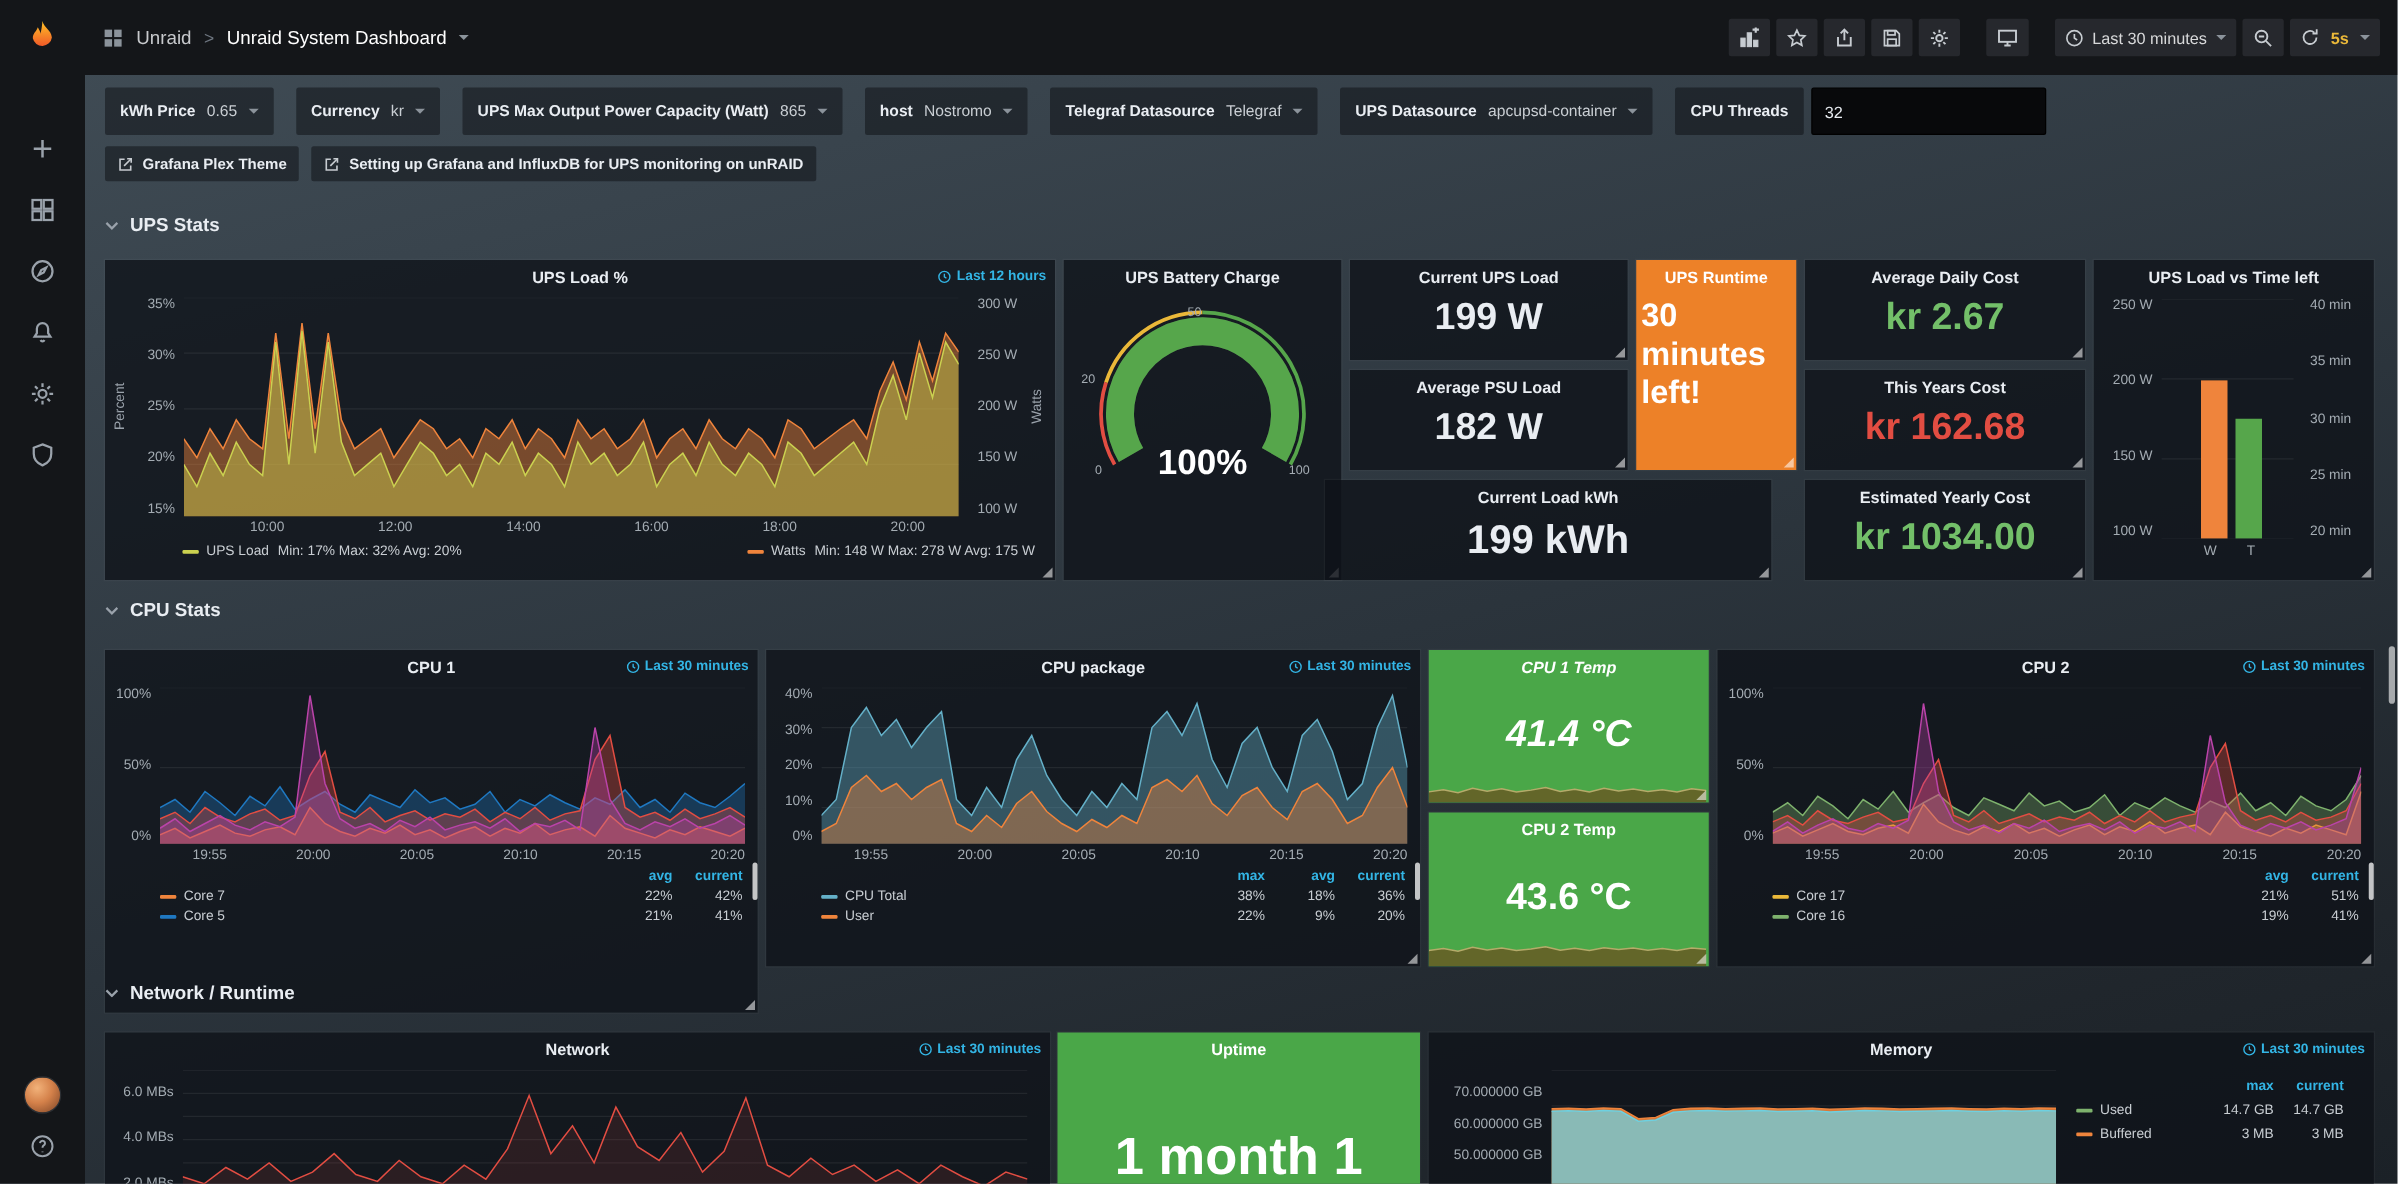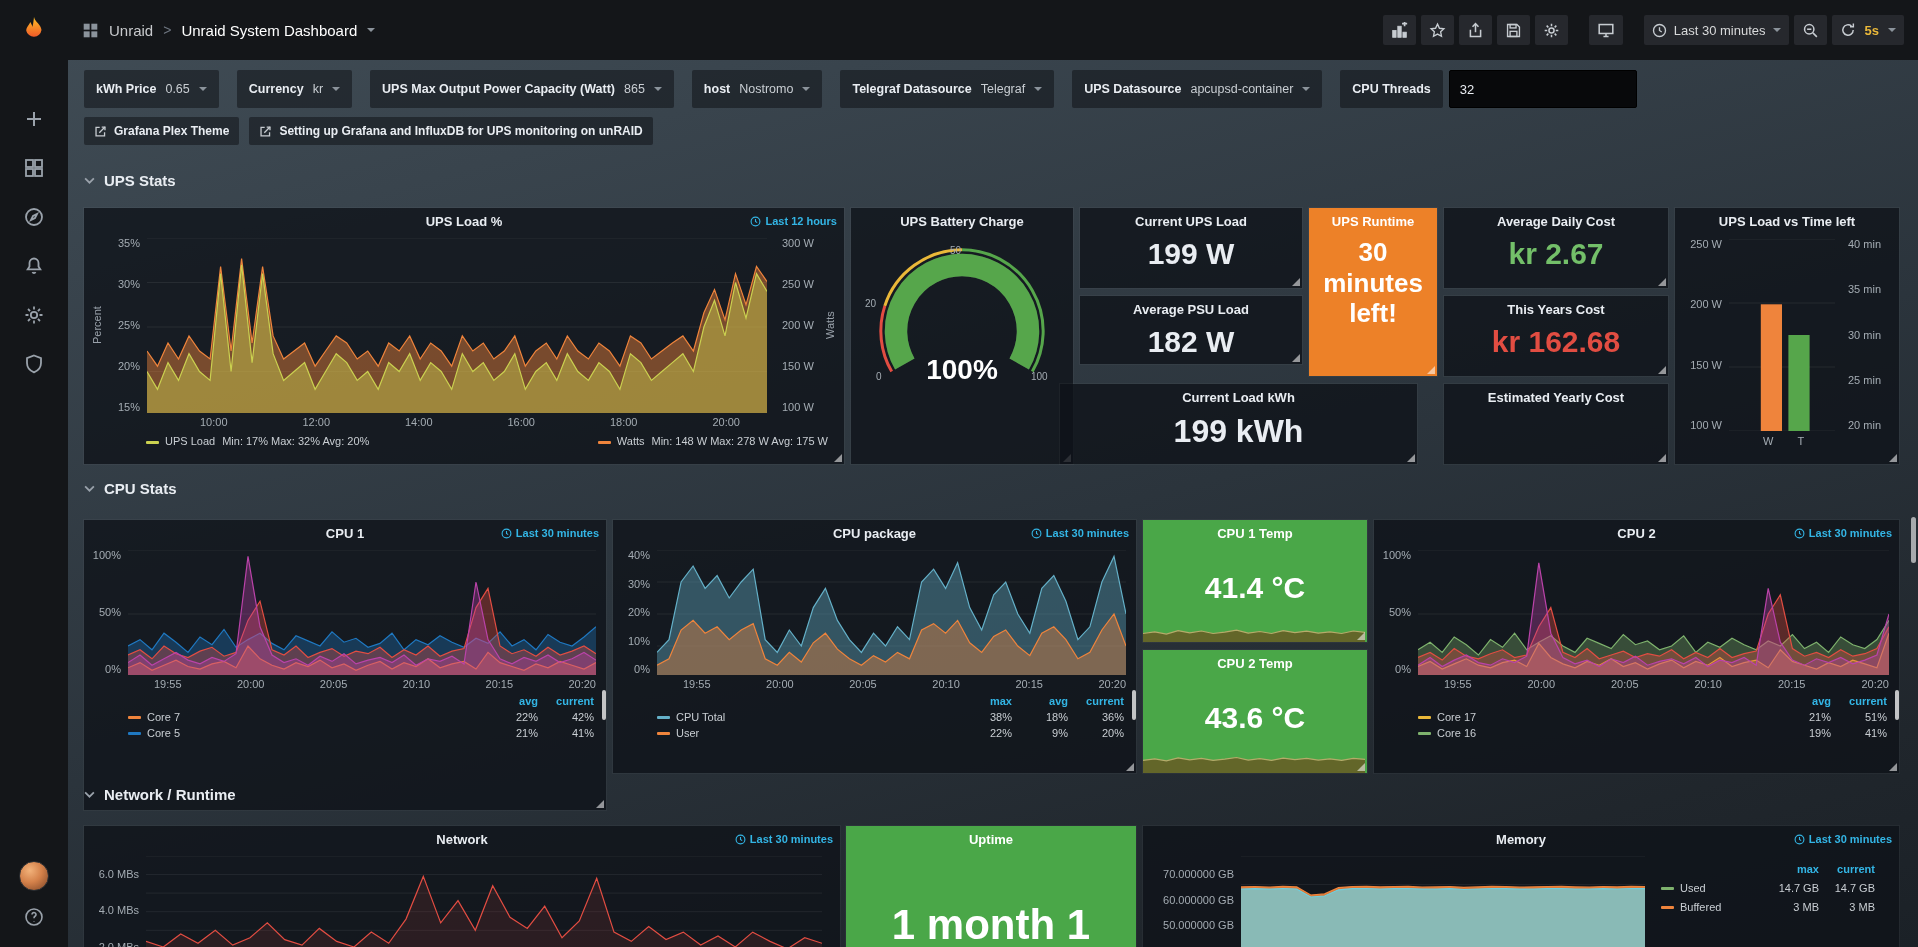--- a/index.html
+++ b/index.html
@@ -56,21 +56,21 @@
 .lhead{display:flex;justify-content:flex-end;color:#33b5e5;font-weight:bold}
 .lhead span{width:56px;text-align:right}
 .lrow{display:flex;align-items:center;margin-top:5px}
 .lrow .nm{flex:1;display:flex;align-items:center;cursor:pointer}
 .lrow .vc{width:56px;text-align:right}
 .lscroll{position:absolute;right:0px;top:0px;width:4px;height:30px;background:rgba(255,255,255,0.75);border-radius:2px;cursor:pointer}
 .abs-ticks{position:relative;font-size:11px;color:#a4acb3}
 .abs-ticks span{position:absolute;right:7px;transform:translateY(-50%);white-space:nowrap}
 
 .statval{display:flex;align-items:center;justify-content:center;font-weight:bold;font-size:30px;color:#e9edf2;margin-top:2px}
-.runval{font-size:26px;font-weight:bold;color:#fff;text-align:center;line-height:1.18;padding:2px 4px}
+.runval{font-size:26px;font-weight:bold;color:#fff;text-align:left;line-height:1.18;padding:2px 4px}
 .tempval{font-size:30px;font-weight:bold;color:#fff;text-align:center;margin-top:24px}
 .sparkwrap{position:absolute;left:0;right:0;bottom:0;overflow:hidden}
 .upval{font-size:42px;font-weight:bold;color:#fff;text-align:center;margin-top:48px}
 
 .gaugewrap{position:relative;height:210px}
 .gtick{position:absolute;font-size:10px;color:#a4acb3}
 .gval{position:absolute;left:0;right:0;top:116px;text-align:center;font-size:28px;font-weight:bold;color:#fff}
 
 .barbody{display:flex;padding:4px 6px 0 6px}
 .barx{display:flex;gap:24px;padding:4px 0 0 88px;font-size:11px;color:#a4acb3}
@@ -370,21 +370,21 @@
     <span class="gval">100%</span>
   </div>
 </div>
 
 <div class="panel" style="left:1080px;top:208px;width:222px;height:80px">
   <div class="phead">
       <span class="ptitle">Current UPS Load</span>
     </div>
   <div class="statval" style="color: rgb(233, 237, 242);">199 W</div>
 </div>
-<div class="panel" style="left:1080px;top:296px;width:222px;height:68px">
+<div class="panel" style="left:1080px;top:296px;width:222px;height:80px">
   <div class="phead">
       <span class="ptitle">Average PSU Load</span>
     </div>
   <div class="statval" style="color: rgb(233, 237, 242);">182 W</div>
 </div>
 <div class="panel on-color" style="left: 1309px; top: 208px; width: 128px; height: 168px; background: rgb(237, 129, 40);">
   <div class="phead">
       <span class="ptitle">UPS Runtime</span>
     </div>
   <div class="runval">30 minutes left!</div>
@@ -404,20 +404,21 @@
 <div class="panel" style="left:1060px;top:384px;width:357px;height:80px">
   <div class="phead">
       <span class="ptitle">Current Load kWh</span>
     </div>
   <div class="statval" style="font-size: 32px; color: rgb(233, 237, 242);">199 kWh</div>
 </div>
 <div class="panel" style="left:1444px;top:384px;width:224px;height:80px">
   <div class="phead">
       <span class="ptitle">Estimated Yearly Cost</span>
     </div>
+  <div class="statval" style="color: rgb(115, 191, 105);">kr  1034.00</div>
 </div>
 
 <div class="panel" style="left:1675px;top:208px;width:224px;height:256px">
   <div class="phead">
       <span class="ptitle">UPS Load vs Time left</span>
     </div>
   <div class="barbody" style="height:196px">
     <div class="ycol" style="width:48px">
       <span>250 W</span>
       <span>200 W</span>
@@ -576,21 +577,21 @@
           <span>User</span>
         </span>
       <span class="vc">22%</span>
       <span class="vc">9%</span>
       <span class="vc">20%</span>
     </div>
     <div class="lscroll"></div>
   </div>
 </div>
 
-<div class="panel on-color" style="left: 1143px; top: 520px; width: 224px; height: 122px; background: rgb(74, 167, 72);">
+<div class="panel on-color" style="left: 1143px; top: 520px; width: 224px; height: 122px; background: rgb(74, 167, 72); font-style: italic;">
   <div class="phead">
       <span class="ptitle">CPU 1 Temp</span>
     </div>
   <div class="tempval">41.4 °C</div>
   <div class="sparkwrap" style="height:34px">
       <svg width="222" height="34">
         <path d="M0.0,25.5 L11.7,23.8 L23.4,26.1 L35.1,22.7 L46.7,24.9 L58.4,23.0 L70.1,25.5 L81.8,24.1 L93.5,22.1 L105.2,25.2 L116.8,23.5 L128.5,25.5 L140.2,22.7 L151.9,24.7 L163.6,23.2 L175.3,25.2 L186.9,23.8 L198.6,25.5 L210.3,23.0 L222.0,24.4 L222,34 L0,34 Z" fill="#675a24" fill-opacity="0.85"></path>
         <path d="M0.0,25.5 L11.7,23.8 L23.4,26.1 L35.1,22.7 L46.7,24.9 L58.4,23.0 L70.1,25.5 L81.8,24.1 L93.5,22.1 L105.2,25.2 L116.8,23.5 L128.5,25.5 L140.2,22.7 L151.9,24.7 L163.6,23.2 L175.3,25.2 L186.9,23.8 L198.6,25.5 L210.3,23.0 L222.0,24.4" fill="none" stroke="#b5ab6a" stroke-width="1.2"></path>
       </svg>
     </div>

